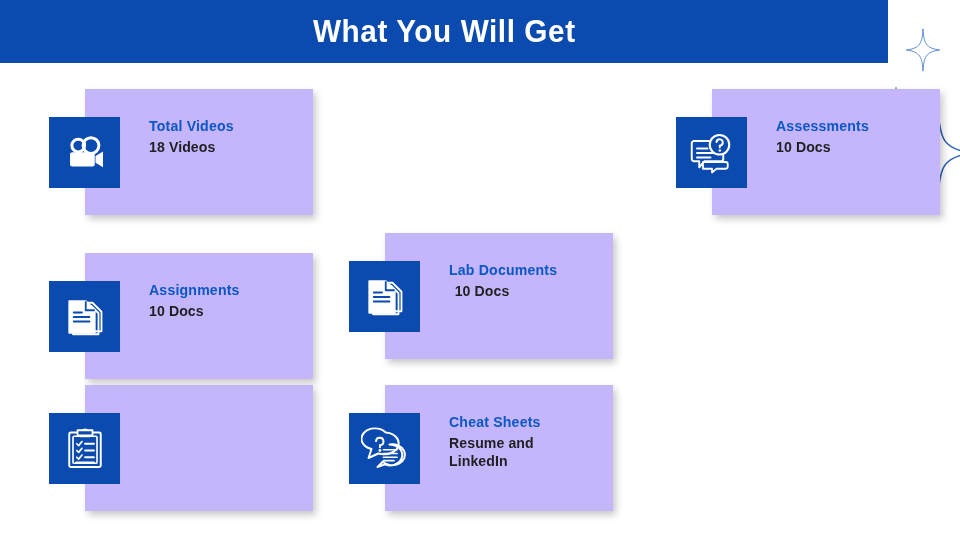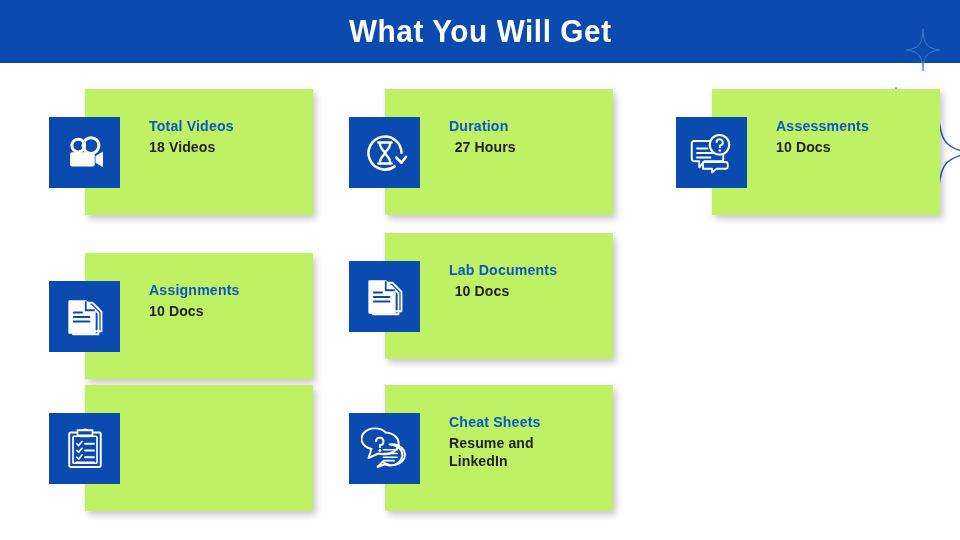--- a/index.html
+++ b/index.html
@@ -13,21 +13,21 @@
     font-family: "Liberation Sans", sans-serif;
     overflow: hidden;
     position: relative;
   }
 
   
   .header-bar {
     position: absolute;
     left: 0;
     top: 0;
-    width: 960px;
+    width: 888px;
     height: 63px;
     background: #0b4aae;
     display: flex;
     align-items: center;
     justify-content: center;
     z-index: 5;
   }
   .header-title {
     color: #ffffff;
     font-family: "Liberation Sans Narrow", "Liberation Sans", sans-serif;
@@ -52,21 +52,21 @@
     left: 0;
     top: 63px;
     width: 960px;
     height: 477px;
     z-index: 3;
   }
   .card {
     position: absolute;
     width: 228px;
     height: 126px;
-    background: #bef264;
+    background: #c4b5fd;
     box-shadow: 3px 4px 7px rgba(0,0,0,0.22);
   }
   .card-inner {
     position: absolute;
     left: 0;
     top: 0;
     width: 100%;
     height: 100%;
   }
   .icon-box {
@@ -151,38 +151,20 @@
           <path d="M46 36 L56 30 L56 51 L46 45 Z" fill="#fff"></path>
         </svg>
       </div>
       <div class="card-text">
         <div class="card-title">Total Videos</div>
         <div class="card-value">18 Videos</div>
       </div>
     </div>
   </div>
 
-  <div class="card indent" style="left:385px; top:26px;">
-    <div class="card-inner">
-      <div class="icon-box">
-        <svg width="48" height="48" viewBox="0 0 64 64">
-          <path d="M54 32 A22 22 0 1 0 45 49.8" fill="none" stroke="#fff" stroke-width="3.4" stroke-linecap="round"></path>
-          <path d="M47 38 L54 45 L60 37" fill="none" stroke="#fff" stroke-width="3.4" stroke-linecap="round" stroke-linejoin="round"></path>
-          <path d="M23 18 H41" stroke="#fff" stroke-width="3.2" stroke-linecap="round"></path>
-          <path d="M23 46 H41" stroke="#fff" stroke-width="3.2" stroke-linecap="round"></path>
-          <path d="M25 18 C25 27 32 30 32 32 C32 34 25 37 25 46" fill="none" stroke="#fff" stroke-width="3.2" stroke-linejoin="round"></path>
-          <path d="M39 18 C39 27 32 30 32 32 C32 34 39 37 39 46" fill="none" stroke="#fff" stroke-width="3.2" stroke-linejoin="round"></path>
-        </svg>
-      </div>
-      <div class="card-text">
-        <div class="card-title">Duration</div>
-        <div class="card-value">27 Hours</div>
-      </div>
-    </div>
-  </div>
 
   <div class="card" style="left:712px; top:26px;">
     <div class="card-inner">
       <div class="icon-box">
         <svg width="48" height="48" viewBox="0 0 64 64">
           <path d="M8 16 H44 A3 3 0 0 1 47 19 V40 A3 3 0 0 1 44 43 H22 L15 51 V43 H8 A3 3 0 0 1 5 40 V19 A3 3 0 0 1 8 16 Z" fill="none" stroke="#fff" stroke-width="2.6" stroke-linejoin="round"></path>
           <path d="M12 26 H26 M12 32 H34 M12 38 H30" stroke="#fff" stroke-width="2.6" stroke-linecap="round"></path>
           <path d="M20 44 H50 A3 3 0 0 1 53 47 V50 A3 3 0 0 1 50 53 H38 L32 58 V53 H20 Z" fill="#0b4aae" stroke="#fff" stroke-width="2.4" stroke-linejoin="round"></path>
           <circle cx="42" cy="21" r="13" fill="#0b4aae" stroke="#fff" stroke-width="2.8"></circle>
           <path d="M38 17.5 A4.2 4.2 0 1 1 42.4 22.2 V24.5" fill="none" stroke="#fff" stroke-width="2.6" stroke-linecap="round"></path>

